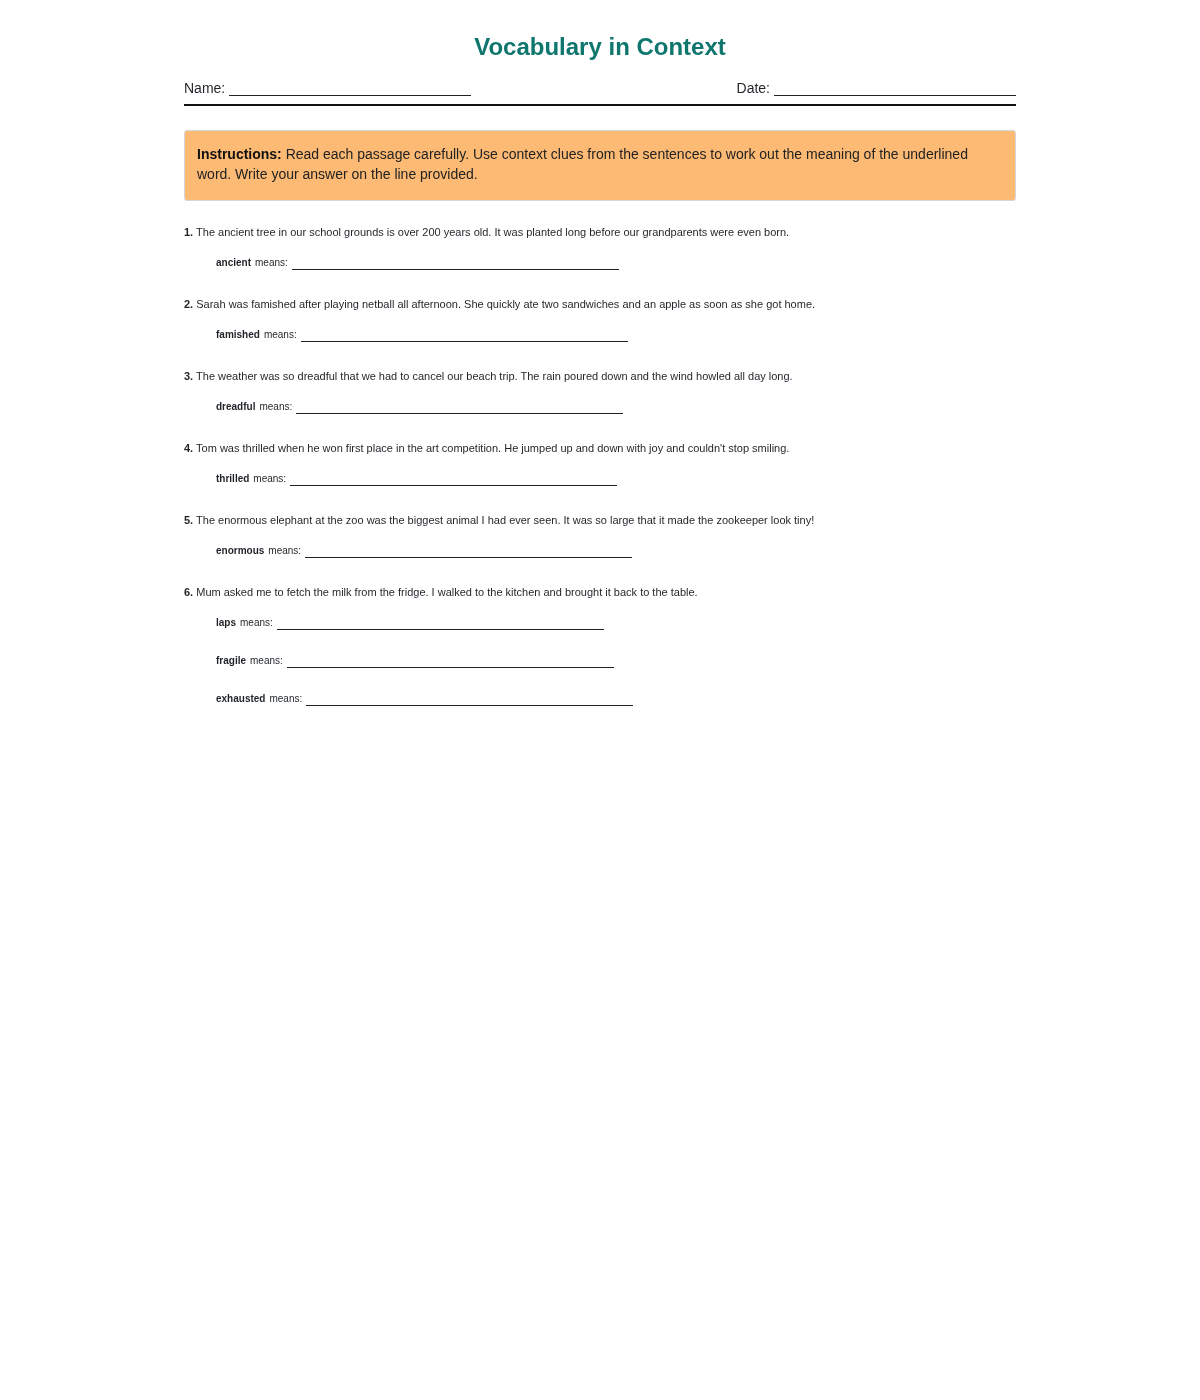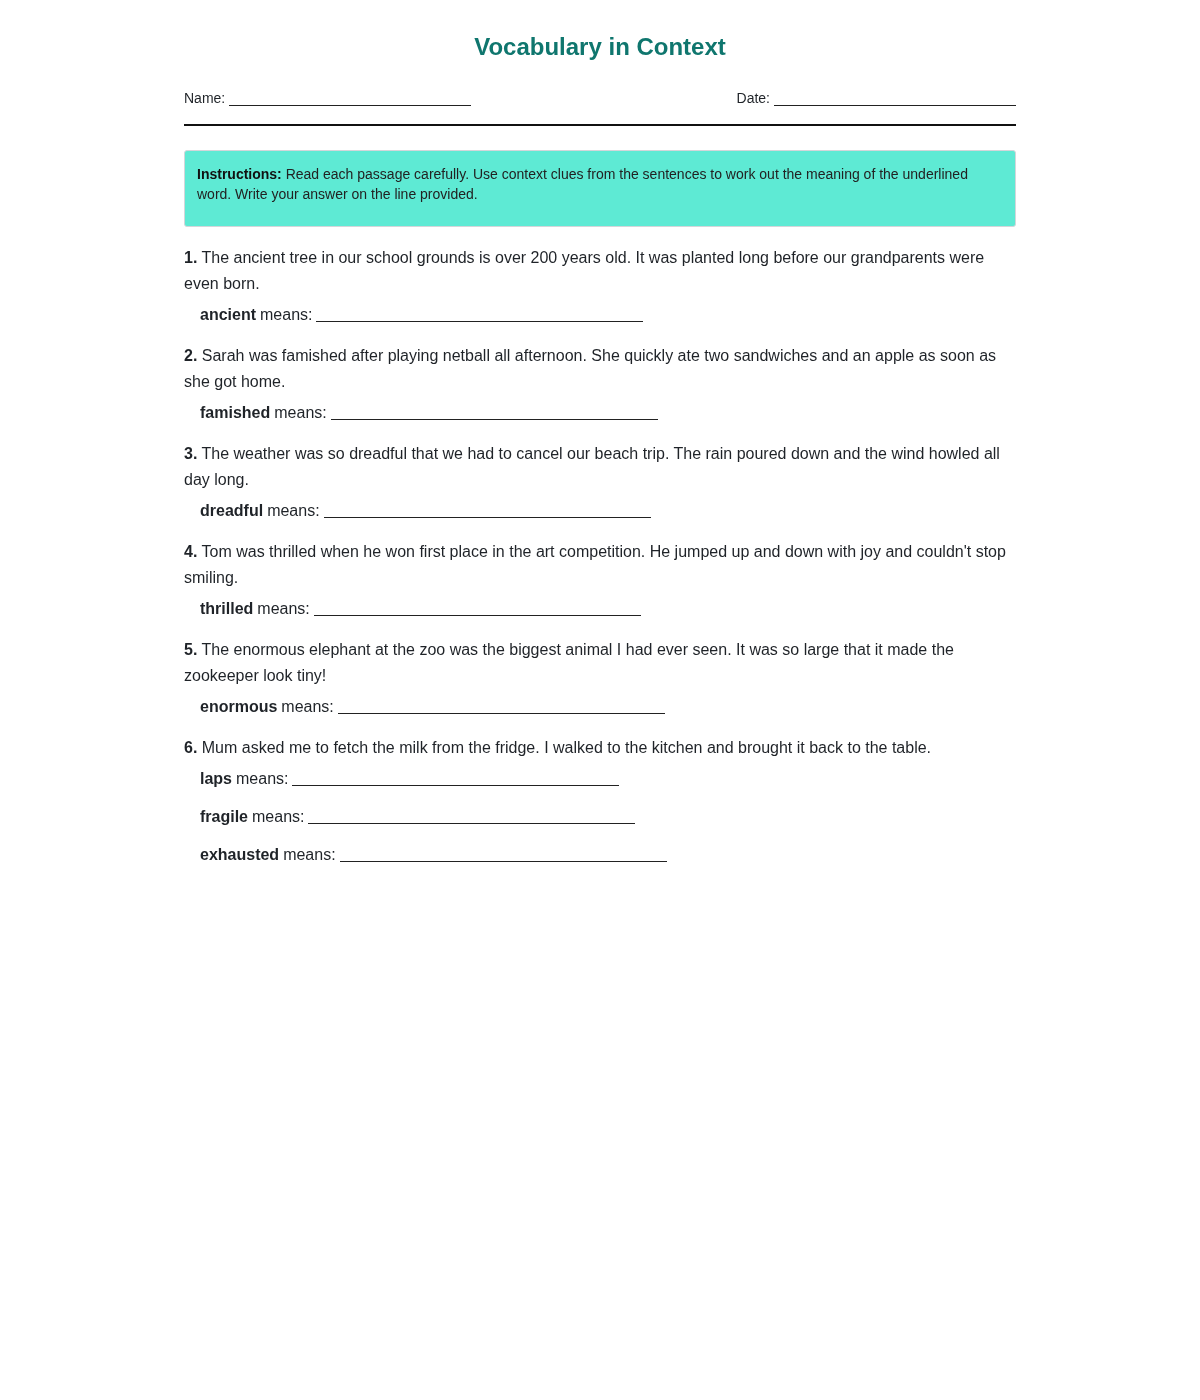--- a/index.html
+++ b/index.html
@@ -8,34 +8,34 @@
       font-family: "Liberation Sans", sans-serif;
       color: #1f2328;
     }
     .page { position: relative; width: 832px; margin-left: 184px; padding-top: 32px; }
     .title {
       text-align: center; font-size: 24px; font-weight: bold;
       color: #0f766e; margin: 0; line-height: 30px; height: 30px;
     }
     .name-date {
       display: flex; justify-content: space-between; align-items: flex-end;
-      margin-top: 28px; padding-bottom: 18px; border-bottom: 2px solid #111;
+      margin-top: 18px; padding-bottom: 8px; border-bottom: 2px solid #111;
       font-size: 14px; line-height: 16px;
     }
     .field { display: flex; align-items: flex-end; }
     .field .line { display: inline-block; width: 242px; border-bottom: 1px solid #222; height: 14px; margin-left: 4px; }
     .instructions {
-      margin-top: 24px; background: #5eead4; border: 1px solid #d4d6da; border-radius: 3px;
-      padding: 13px 12px 22px 12px; font-size: 14px; line-height: 20px; color: #222;
+      margin-top: 24px; background: #fdba74; border: 1px solid #d4d6da; border-radius: 3px;
+      padding: 13px 12px 16px 12px; font-size: 14px; line-height: 20px; color: #222;
     }
     .instructions b { color: #111; }
     .question { margin-top: 18px; }
-    .question .text { font-size: 16px; line-height: 26px; color: #1f2328; }
+    .question .text { font-size: 11px; line-height: 26px; color: #1f2328; }
     .question .num { font-weight: bold; }
-    .answer { margin-top: 8px; margin-left: 16px; font-size: 16px; line-height: 20px; display: flex; align-items: flex-end; }
+    .answer { margin-top: 8px; margin-left: 32px; font-size: 10px; line-height: 20px; display: flex; align-items: flex-end; }
     .answer .word { font-weight: bold; margin-right: 4px; }
     .answer .line { display: inline-block; width: 327px; border-bottom: 1px solid #222; height: 14px; margin-left: 4px; margin-bottom: 3px; }
   </style>
 </head>
 <body>
 
 <div class="page">
   <h1 class="title">Vocabulary in Context</h1>
 
   <div class="name-date">

